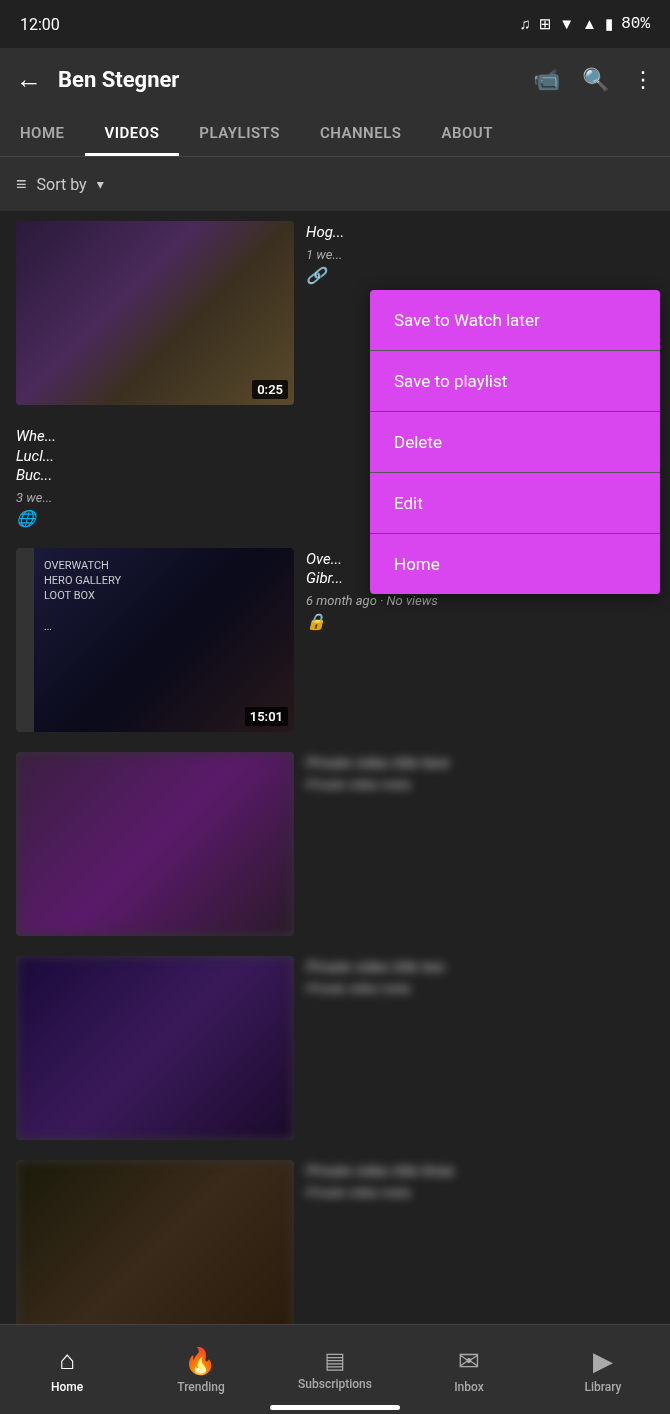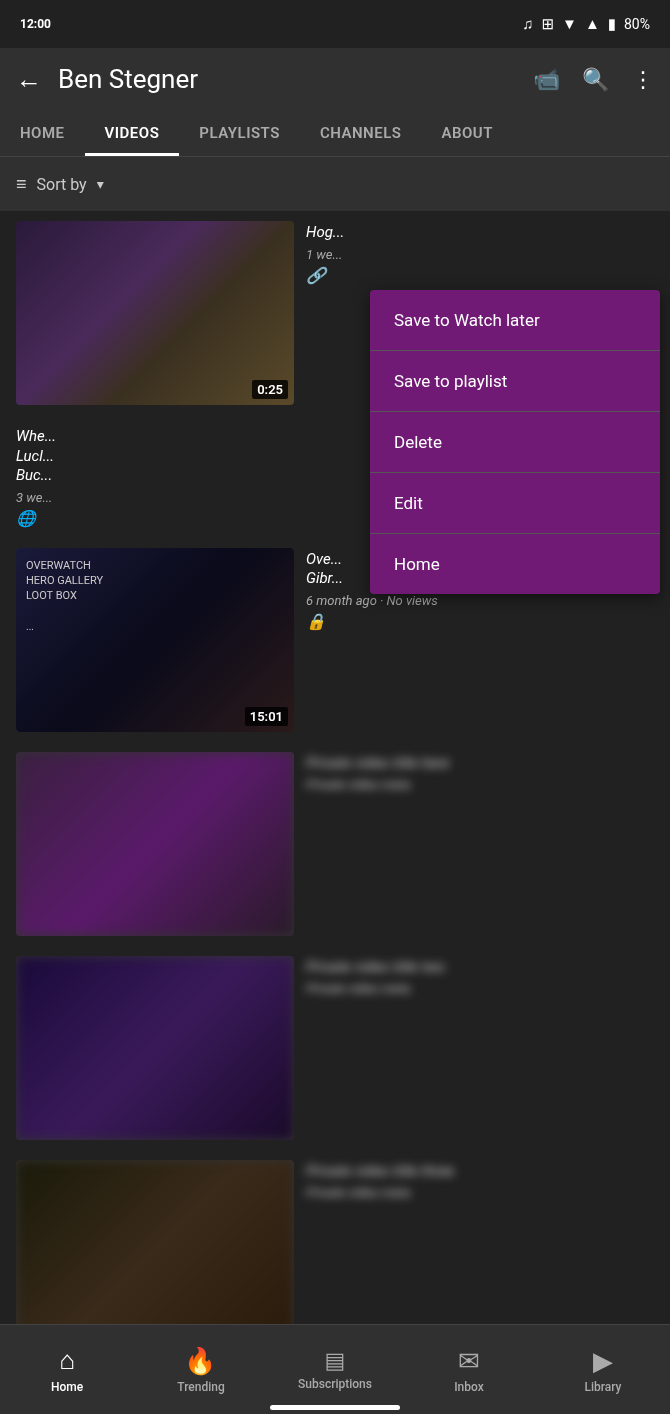--- a/index.html
+++ b/index.html
@@ -17,51 +17,51 @@
     
     .status-bar {
       background: #212121;
       height: 48px;
       display: flex;
       align-items: center;
       justify-content: space-between;
       padding: 0 20px;
     }
     .status-time {
-      font-size: 12px;
-      font-weight: 700;
+      font-size: 16px;
+      font-weight: 400;
       color: #fff;
     }
     .status-icons {
       display: flex;
       align-items: center;
       gap: 8px;
       font-size: 15px;
       color: #fff;
     }
-    .battery-text { font-size: 14px; }
+    .battery-text { font-size: 16px; font-family: Liberation Mono, monospace; }
 
     
     .header {
       background: #303030;
       height: 62px;
       display: flex;
       align-items: center;
       padding: 0 16px;
       gap: 16px;
     }
     .back-btn {
       font-size: 26px;
       color: #fff;
       cursor: pointer;
     }
     .header-title {
       flex: 1;
-      font-size: 26px;
-      font-weight: 400;
+      font-size: 22px;
+      font-weight: 700;
       color: #fff;
     }
     .header-icons {
       display: flex;
       align-items: center;
       gap: 22px;
     }
     .header-icon {
       font-size: 22px;
       color: #fff;
@@ -183,21 +183,21 @@
       left: 0;
       right: 0;
       bottom: 0;
       z-index: 100;
       pointer-events: none;
     }
     .context-menu {
       position: absolute;
       top: 290px;
       left: 370px;
-      background: #701a75;
+      background: #d946ef;
       border-radius: 4px;
       width: 290px;
       box-shadow: 0 4px 16px rgba(0,0,0,0.5);
       pointer-events: all;
       z-index: 200;
     }
     .context-menu-item {
       padding: 20px 24px;
       font-size: 17px;
       color: #fff;
@@ -257,20 +257,21 @@
 
     
     .thumb-1 {
       background: linear-gradient(135deg, #2a1a3a 0%, #4a2a5a 40%, #3a3020 60%, #5a4a2a 100%);
     }
     .thumb-2 {
       background: linear-gradient(135deg, #1a2a4a 0%, #2a3a6a 50%, #1a1a2a 100%);
     }
     .thumb-3 {
       background: linear-gradient(135deg, #1a1a3a 0%, #0a0a1a 50%, #2a1a1a 100%);
+      margin-left: 18px;
     }
 
     
     .blurred-text {
       filter: blur(5px);
       color: #ccc;
       user-select: none;
     }
   </style>
 </head>

